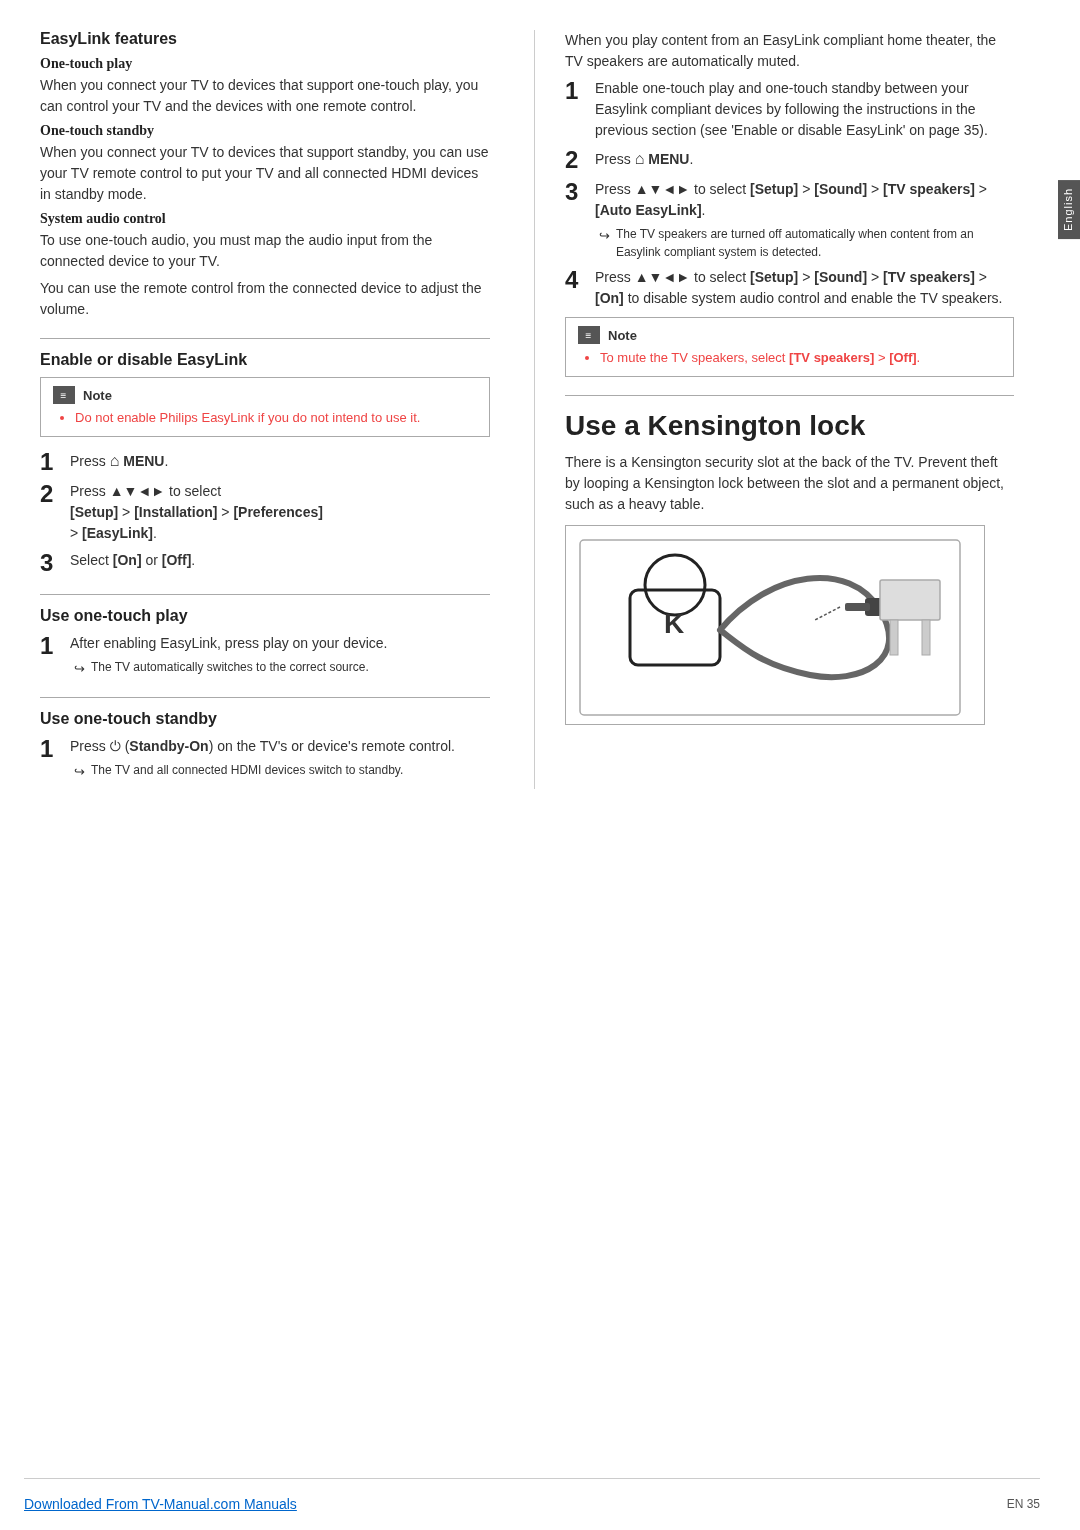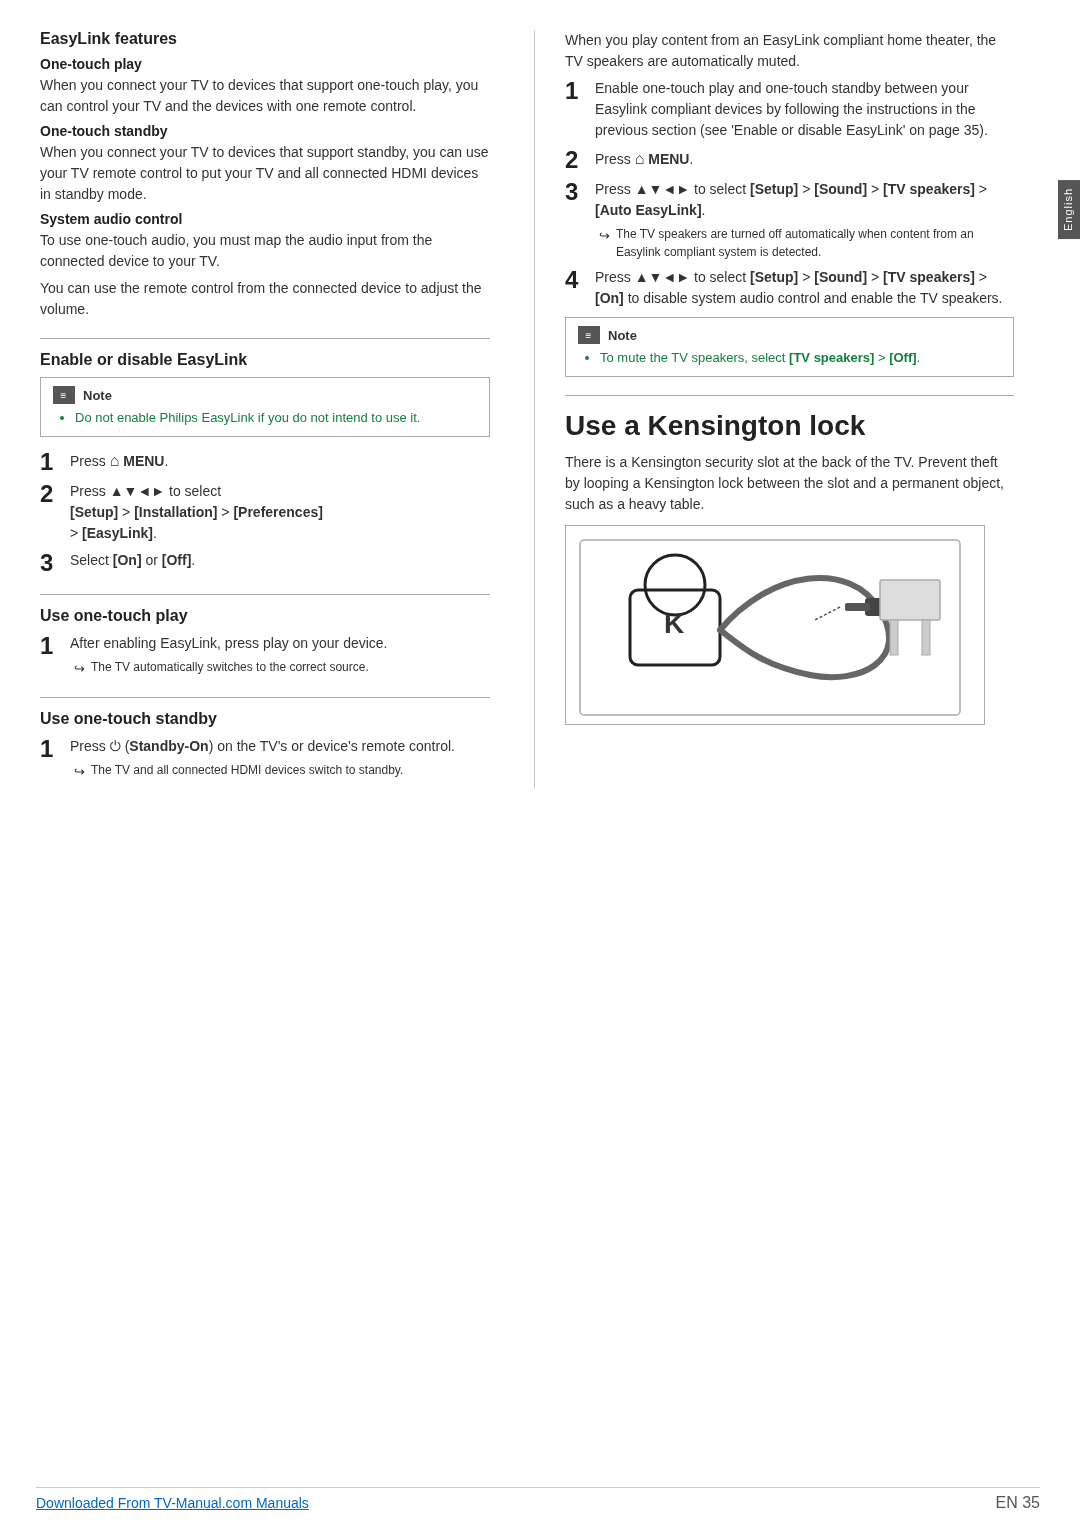--- a/index.html
+++ b/index.html
@@ -59,20 +59,21 @@
       font-weight: bold;
       color: #222;
       margin-bottom: 8px;
     }
 
     .subsection-title {
       font-size: 14px;
       font-weight: bold;
       color: #222;
       margin-bottom: 3px;
+      font-family: Liberation Serif, serif;
     }
 
     p {
       font-size: 14px;
       line-height: 1.5;
       margin-bottom: 6px;
       color: #333;
     }
 
     
@@ -106,21 +107,21 @@
 
     .note-label {
       font-size: 13px;
       font-weight: bold;
       color: #333;
     }
 
     .note-text {
       font-size: 13px;
       line-height: 1.5;
-      color: #15803d;
+      color: #ef4444;
       padding-left: 4px;
     }
 
     .note-text li {
       list-style: disc;
       margin-left: 18px;
     }
 
     
     .step-list {
@@ -192,37 +193,37 @@
       display: flex;
       align-items: center;
       justify-content: center;
       overflow: hidden;
     }
 
     
     .footer {
       position: absolute;
       bottom: 18px;
-      left: 36px;
+      left: 24px;
       right: 40px;
       display: flex;
       justify-content: space-between;
       align-items: center;
       border-top: 1px solid #ccc;
-      padding-top: 6px;
+      padding-top: 17px;
     }
 
     .footer-link {
       color: #0066cc;
       font-size: 14px;
       text-decoration: underline;
     }
 
     .footer-page {
-      font-size: 16px;
+      font-size: 12px;
       color: #555;
     }
   </style>
 </head>
 <body>
 
 <div class="side-tab">English</div>
 
 <div class="main-content">
 

